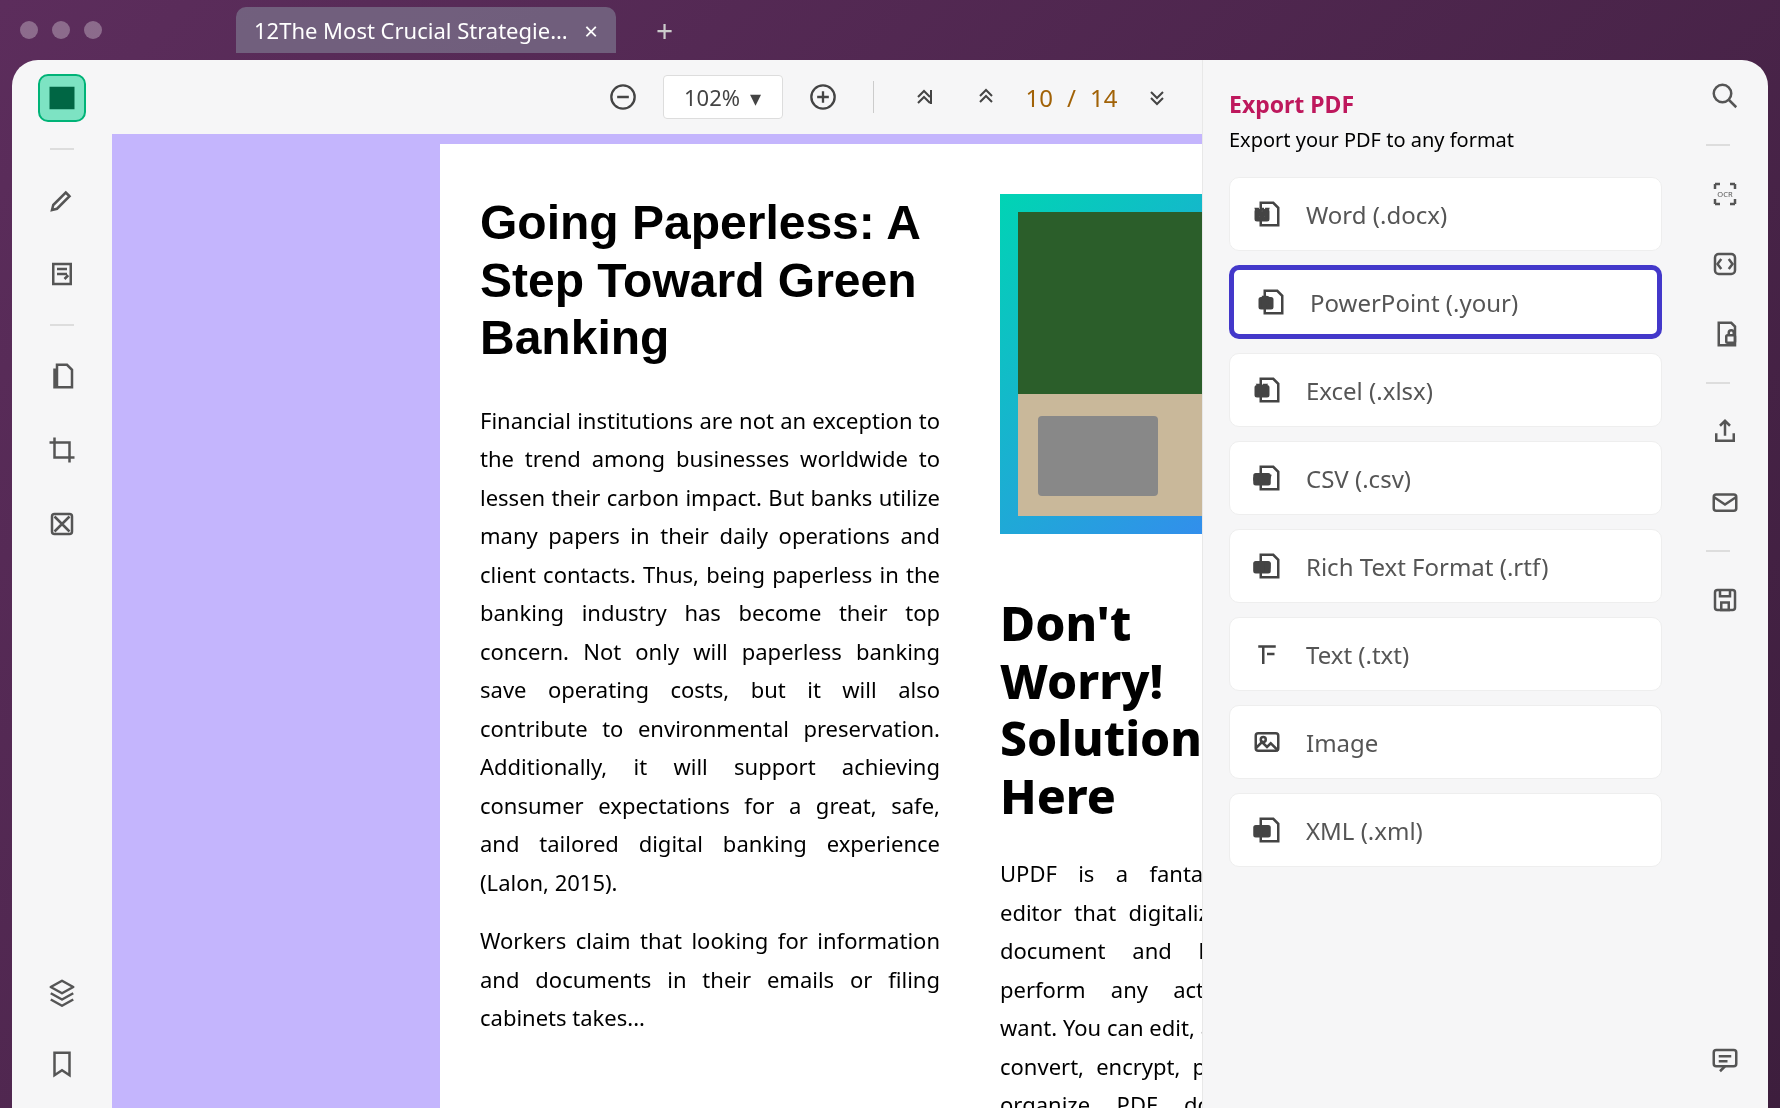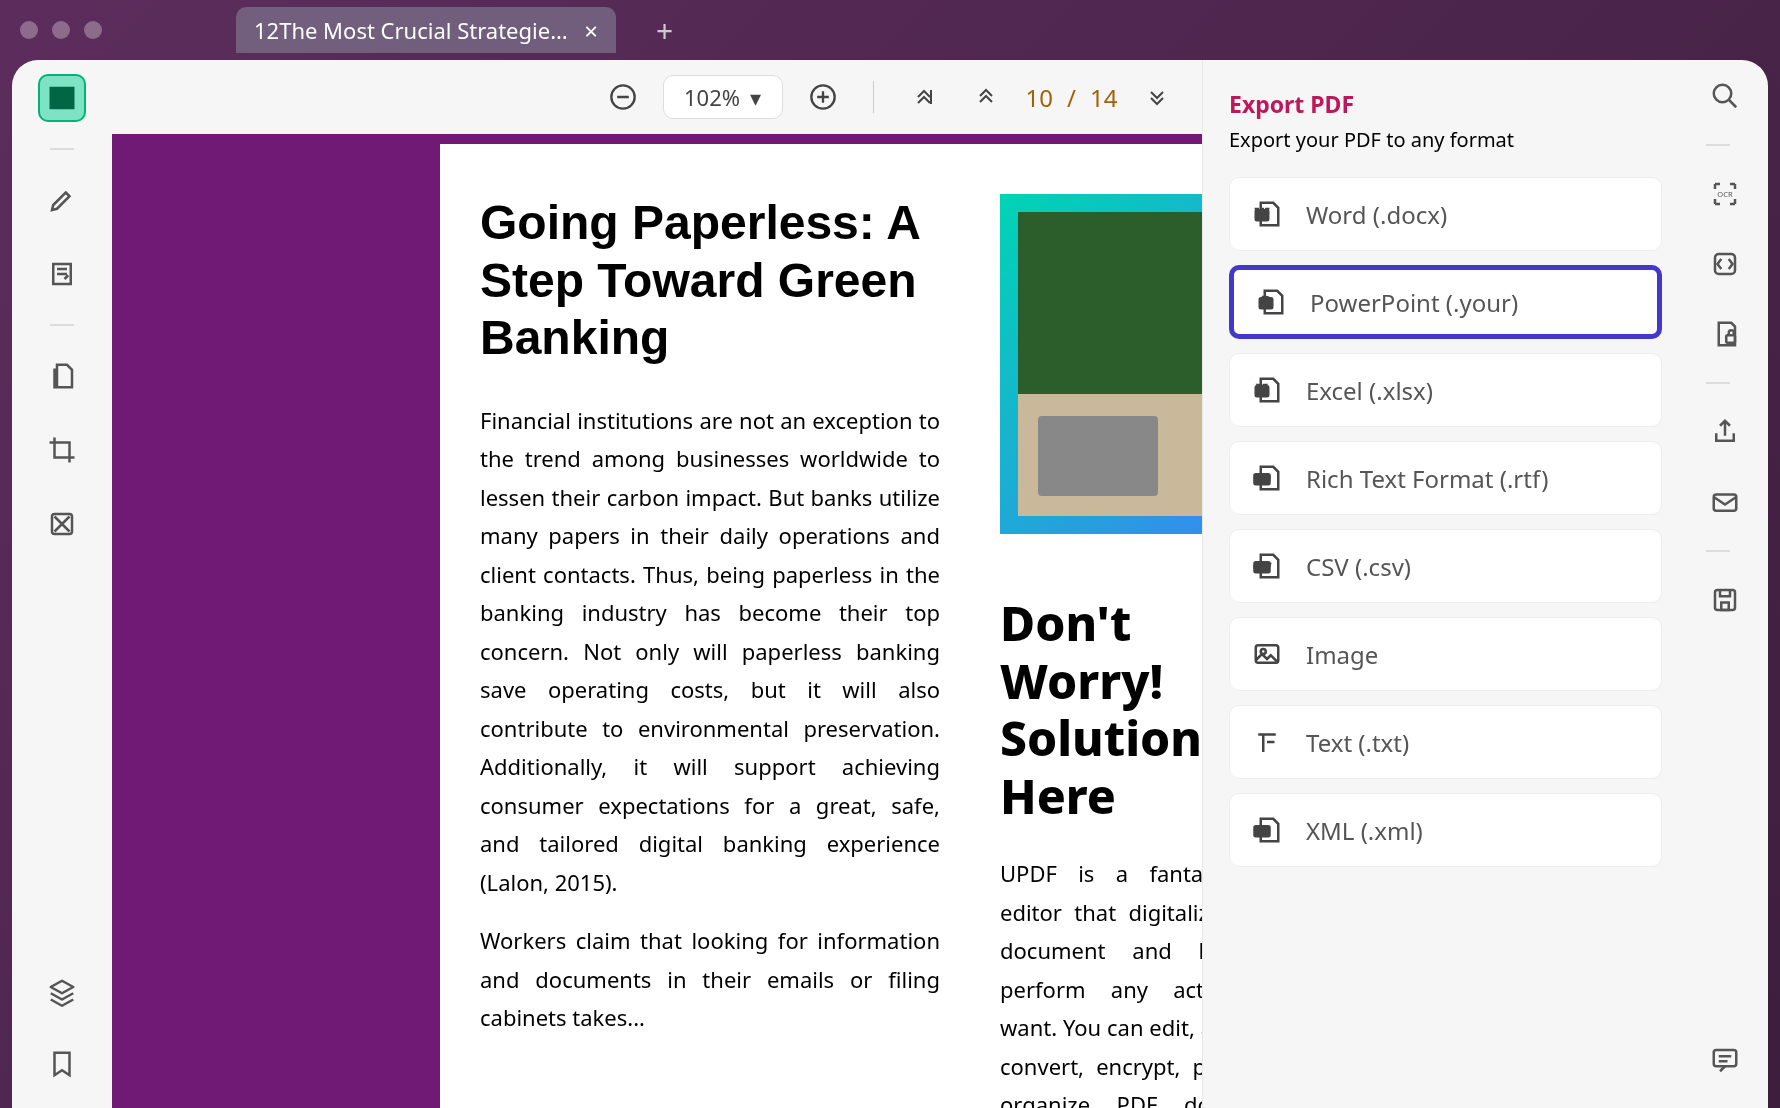--- a/index.html
+++ b/index.html
@@ -13,24 +13,24 @@
 .app { position:absolute; top:60px; left:12px; right:12px; bottom:0; background:#f6f6f7; border-radius:26px 26px 0 0; display:flex; overflow:hidden; }
 .sidebar { width:100px; display:flex; flex-direction:column; align-items:center; padding-top:14px; gap:26px; }
 .sb-btn { width:48px; height:48px; border-radius:10px; display:flex; align-items:center; justify-content:center; cursor:pointer; }
 .sb-btn.active { background:#7de3c3; border:2px solid #00b377; }
 .sb-btn svg { width:30px; height:30px; fill:none; stroke:#555; stroke-width:2; }
 .sb-btn.active svg { stroke:#006644; fill:#006644; }
 .sb-div { width:24px; height:2px; background:#ddd; }
 .main { flex:1; display:flex; flex-direction:column; }
 .toolbar { height:74px; display:flex; align-items:center; justify-content:center; gap:18px; }
 .tb-btn { width:44px; height:44px; border-radius:22px; display:flex; align-items:center; justify-content:center; cursor:pointer; font-size:26px; color:#444; }
-.zoom-box { background:#fff; border:1px solid #ddd; border-radius:10px; height:44px; width:120px; display:flex; align-items:center; justify-content:center; font-size:22px; color:#444; gap:10px; }
+.zoom-box { background:#fff; border:1px solid #ddd; border-radius:4px; height:44px; width:120px; display:flex; align-items:center; justify-content:center; font-size:22px; color:#444; gap:10px; }
 .sep { width:1px; height:32px; background:#ccc; margin:0 10px; }
 .pageno { font-size:24px; color:#a16207; display:flex; align-items:center; gap:14px; }
-.content { flex:1; background:#701a75; display:flex; justify-content:center; overflow:hidden; }
+.content { flex:1; background:#c4b5fd; display:flex; justify-content:center; overflow:hidden; }
 .page { background:#fff; width:900px; margin-top:10px; display:flex; padding:50px 40px; gap:60px; }
 .col1 { width:490px; }
 .h1 { font-size:48px; font-weight:800; line-height:1.2; margin-bottom:34px; font-family:'Helvetica Neue',Arial,sans-serif; }
 .p { font-size:22px; line-height:1.75; text-align:justify; margin-bottom:20px;margin-top:10px; }
 .col2 { flex:1; }
 .imgbox { width:300px; height:340px; background:linear-gradient(135deg,#00d4b4,#3b82f6); padding:18px; margin-bottom:60px; }
 .img-inner { width:100%; height:100%; background:linear-gradient(#2b5e2a 0%,#2b5e2a 60%,#c9b89a 60%,#c9b89a 100%); position:relative; }
 .img-inner::after { content:''; position:absolute; bottom:20px; left:20px; width:120px; height:80px; background:#888; border-radius:4px; }
 .h2 { font-size:48px; font-weight:800; line-height:1.2; margin-bottom:30px; }
 .right-rail { width:100px; display:flex; flex-direction:column; align-items:center; padding-top:14px; gap:26px; }
@@ -203,52 +203,52 @@
             <text x="8" y="15" text-anchor="middle" class="badge">X</text>
           </svg>
         </span>
       <span>Excel (.xlsx)</span>
     </div>
     <div class="opt">
       <span class="opt-icon">
           <svg viewBox="0 0 24 24">
             <path d="M7 3h10l4 4v14H7z"></path>
             <rect x="2" y="9" width="12" height="8" rx="1" fill="#444"></rect>
+            <text x="8" y="15" text-anchor="middle" class="badge" style="font-size:7px">CSV</text>
+          </svg>
+        </span>
+      <span>CSV (.csv)</span>
+    </div>
+    <div class="opt">
+      <span class="opt-icon">
+          <svg viewBox="0 0 24 24">
+            <path d="M7 3h10l4 4v14H7z"></path>
+            <rect x="2" y="9" width="12" height="8" rx="1" fill="#444"></rect>
             <text x="8" y="15" text-anchor="middle" class="badge" style="font-size:7px">RTF</text>
           </svg>
         </span>
       <span>Rich Text Format (.rtf)</span>
     </div>
     <div class="opt">
       <span class="opt-icon">
           <svg viewBox="0 0 24 24">
-            <path d="M7 3h10l4 4v14H7z"></path>
-            <rect x="2" y="9" width="12" height="8" rx="1" fill="#444"></rect>
-            <text x="8" y="15" text-anchor="middle" class="badge" style="font-size:7px">CSV</text>
-          </svg>
-        </span>
-      <span>CSV (.csv)</span>
+            <path d="M5 6h14M9 6v14M12 12h6"></path>
+          </svg>
+        </span>
+      <span>Text (.txt)</span>
     </div>
     <div class="opt">
       <span class="opt-icon">
           <svg viewBox="0 0 24 24">
             <rect x="3" y="5" width="18" height="14" rx="2"></rect>
             <circle cx="9" cy="10" r="2"></circle>
             <path d="M3 17l5-5 4 4 3-3 6 6"></path>
           </svg>
         </span>
       <span>Image</span>
-    </div>
-    <div class="opt">
-      <span class="opt-icon">
-          <svg viewBox="0 0 24 24">
-            <path d="M5 6h14M9 6v14M12 12h6"></path>
-          </svg>
-        </span>
-      <span>Text (.txt)</span>
     </div>
     <div class="opt">
       <span class="opt-icon">
           <svg viewBox="0 0 24 24">
             <path d="M7 3h10l4 4v14H7z"></path>
             <rect x="2" y="9" width="12" height="8" rx="1" fill="#444"></rect>
             <text x="8" y="15" text-anchor="middle" class="badge" style="font-size:7px">&lt;/&gt;</text>
           </svg>
         </span>
       <span>XML (.xml)</span>

